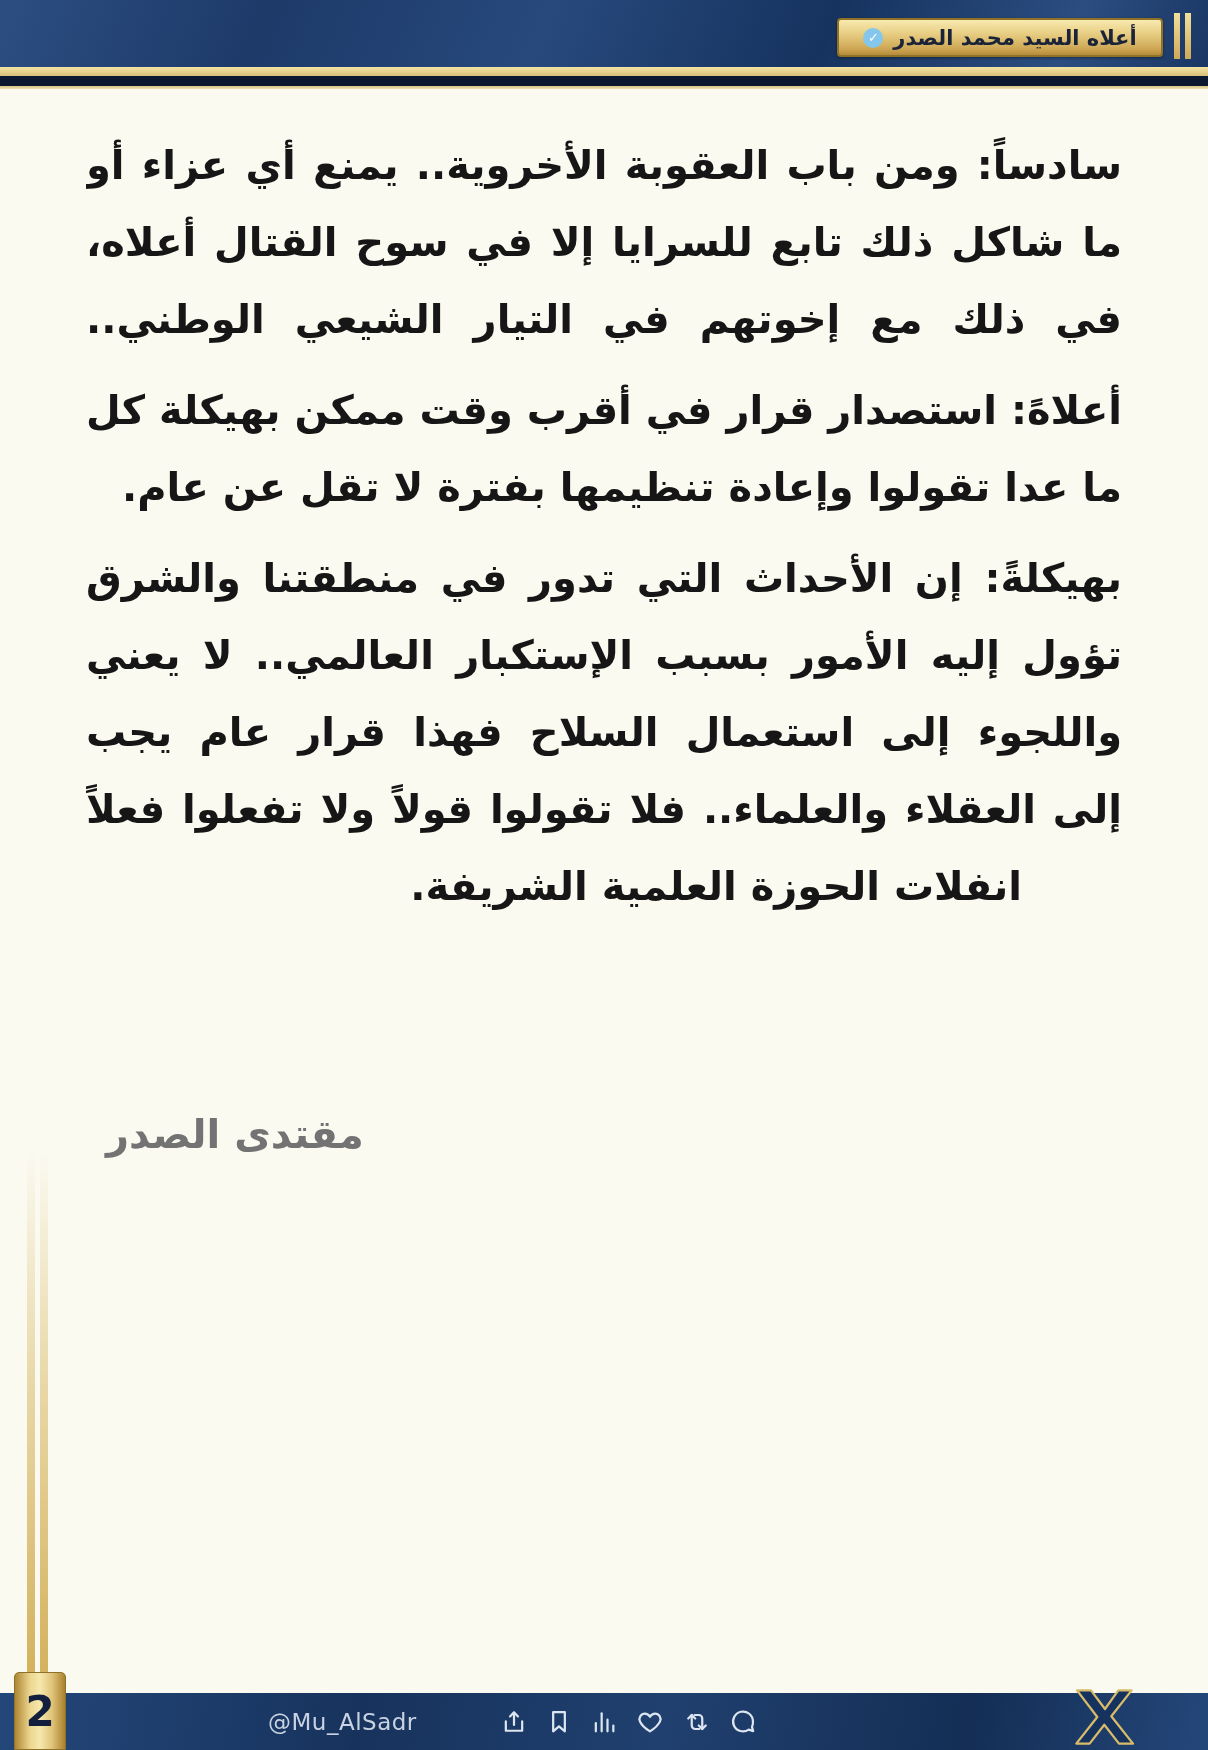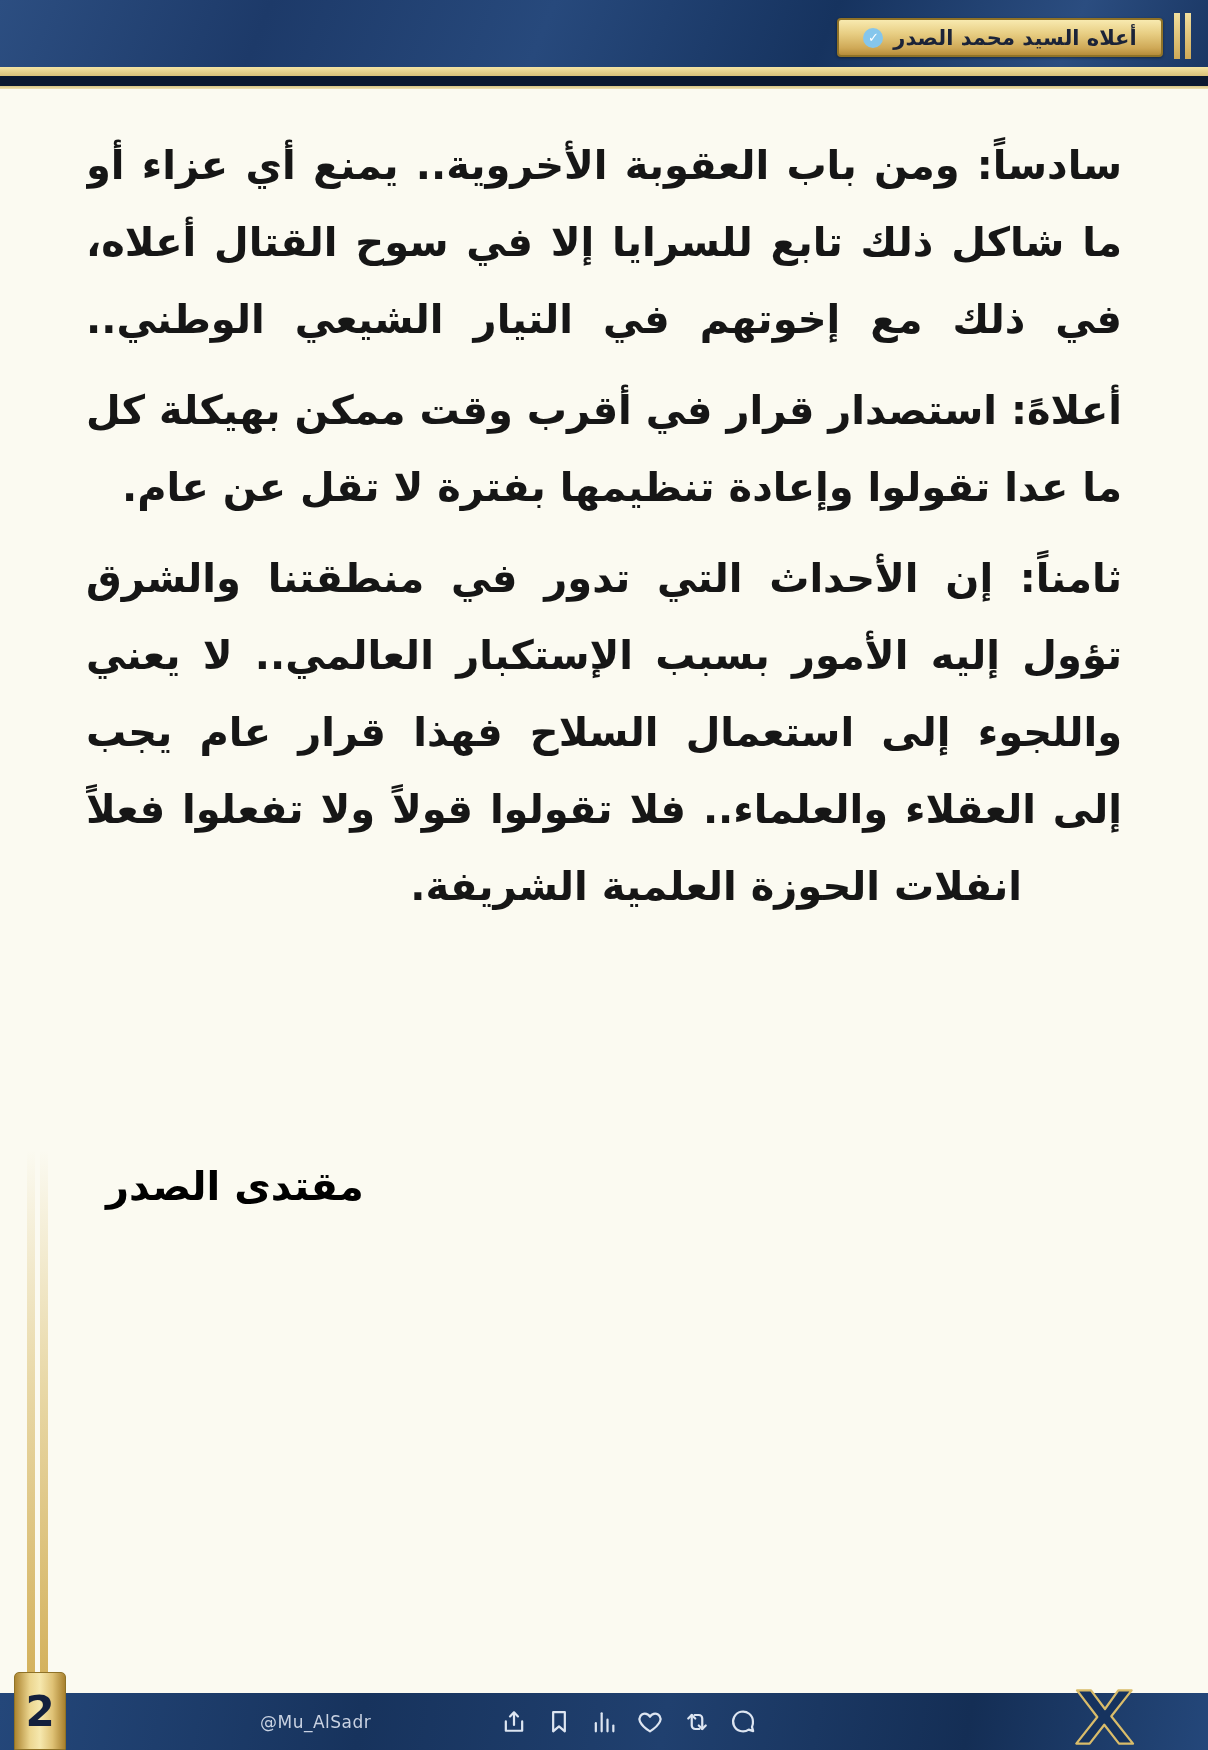--- a/index.html
+++ b/index.html
@@ -40,22 +40,22 @@
     position:absolute;top:127px;right:86px;left:86px;
     direction:rtl;color:#161616;font-weight:700;font-size:40px;
   }
   .para{margin:0 0 14px 0;}
   .line{height:77px;line-height:77px;white-space:nowrap;}
   .line.full{text-align:justify;text-align-last:justify;white-space:normal;
     overflow:hidden;}
   .line.last{text-align:right;}
   .line.indent{padding-right:100px;}
   .signature{
-    position:absolute;left:106px;top:1148px;direction:rtl;
-    color:#000000;font-weight:700;font-size:40px;line-height:77px;
+    position:absolute;left:106px;top:1096px;direction:rtl;
+    color:#737373;font-weight:700;font-size:40px;line-height:77px;
   }
   
   .stripe{position:absolute;width:8px;top:1150px;bottom:78px;
     background:linear-gradient(180deg,rgba(217,188,106,0) 0%,rgba(217,188,106,.55) 45%,#d4b25e 100%);}
   .stripe.s1{left:27px;}
   .stripe.s2{left:40px;}
   .page-badge{
     position:absolute;left:14px;bottom:0;width:52px;height:78px;
     background:linear-gradient(90deg,#ad8632 0%,#ecd690 30%,#f6e8ae 50%,#dfc276 75%,#a8812f 100%);
     border-radius:5px 5px 0 0;border:1px solid #8f7227;box-sizing:border-box;
@@ -63,22 +63,22 @@
     color:#13203d;font-size:42px;font-weight:bold;z-index:5;
   }
   
   .footer{
     position:absolute;left:0;right:0;bottom:0;height:57px;
     background:
       linear-gradient(100deg,#24477a 0%,#17335d 30%,#20406f 55%,#142e55 80%,#24477a 100%);
   }
   .footer-inner{position:relative;width:100%;height:100%;}
   .handle{
-    position:absolute;left:260px;top:50%;transform:translateY(-50%);
-    color:#c9d2e2;font-size:17px;letter-spacing:.5px;
+    position:absolute;left:268px;top:50%;transform:translateY(-50%);
+    color:#c9d2e2;font-size:23px;letter-spacing:.5px;
   }
   .actions{
     position:absolute;left:500px;top:50%;transform:translateY(-50%);
     display:flex;align-items:center;gap:17px;
   }
   .actions svg{display:block;}
   .x-logo{position:absolute;right:72px;bottom:1px;}
 </style>
 </head>
 <body>
@@ -101,21 +101,21 @@
   <div class="para">
     <div class="line full"><b>سادساً:</b> <span>ومن باب العقوبة الأخروية.. يمنع أي عزاء أو موكب أو</span></div>
     <div class="line full"><span>ما شاكل ذلك تابع للسرايا إلا في سوح القتال أعلاه، والاندماج</span></div>
     <div class="line full"><span>في ذلك مع إخوتهم في التيار الشيعي الوطني.. ويستمر ذلك</span></div>
   </div>
   <div class="para">
     <div class="line full"><b>أعلاهً:</b> <span>استصدار قرار في أقرب وقت ممكن بهيكلة كل السرايا</span></div>
     <div class="line last"><span>ما عدا تقولوا وإعادة تنظيمها بفترة لا تقل عن عام.</span></div>
   </div>
   <div class="para">
-    <div class="line full"><b>ثامناً:</b> <span>إن الأحداث التي تدور في منطقتنا والشرق الأوسط وما قد</span></div>
+    <div class="line full"><b>بهيكلةً:</b> <span>إن الأحداث التي تدور في منطقتنا والشرق الأوسط وما قد</span></div>
     <div class="line full"><span>تؤول إليه الأمور بسبب الإستكبار العالمي.. لا يعني انفلات الأمور</span></div>
     <div class="line full"><span>واللجوء إلى استعمال السلاح فهذا قرار عام يجب الرجوع فيه</span></div>
     <div class="line full"><span>إلى العقلاء والعلماء.. فلا تقولوا قولاً ولا تفعلوا فعلاً إلا بعد</span></div>
     <div class="line last indent"><span>انفلات الحوزة العلمية الشريفة.</span></div>
   </div>
 </div>
 
 <div class="signature">مقتدى الصدر</div>
 
 <div class="stripe s1"></div>

